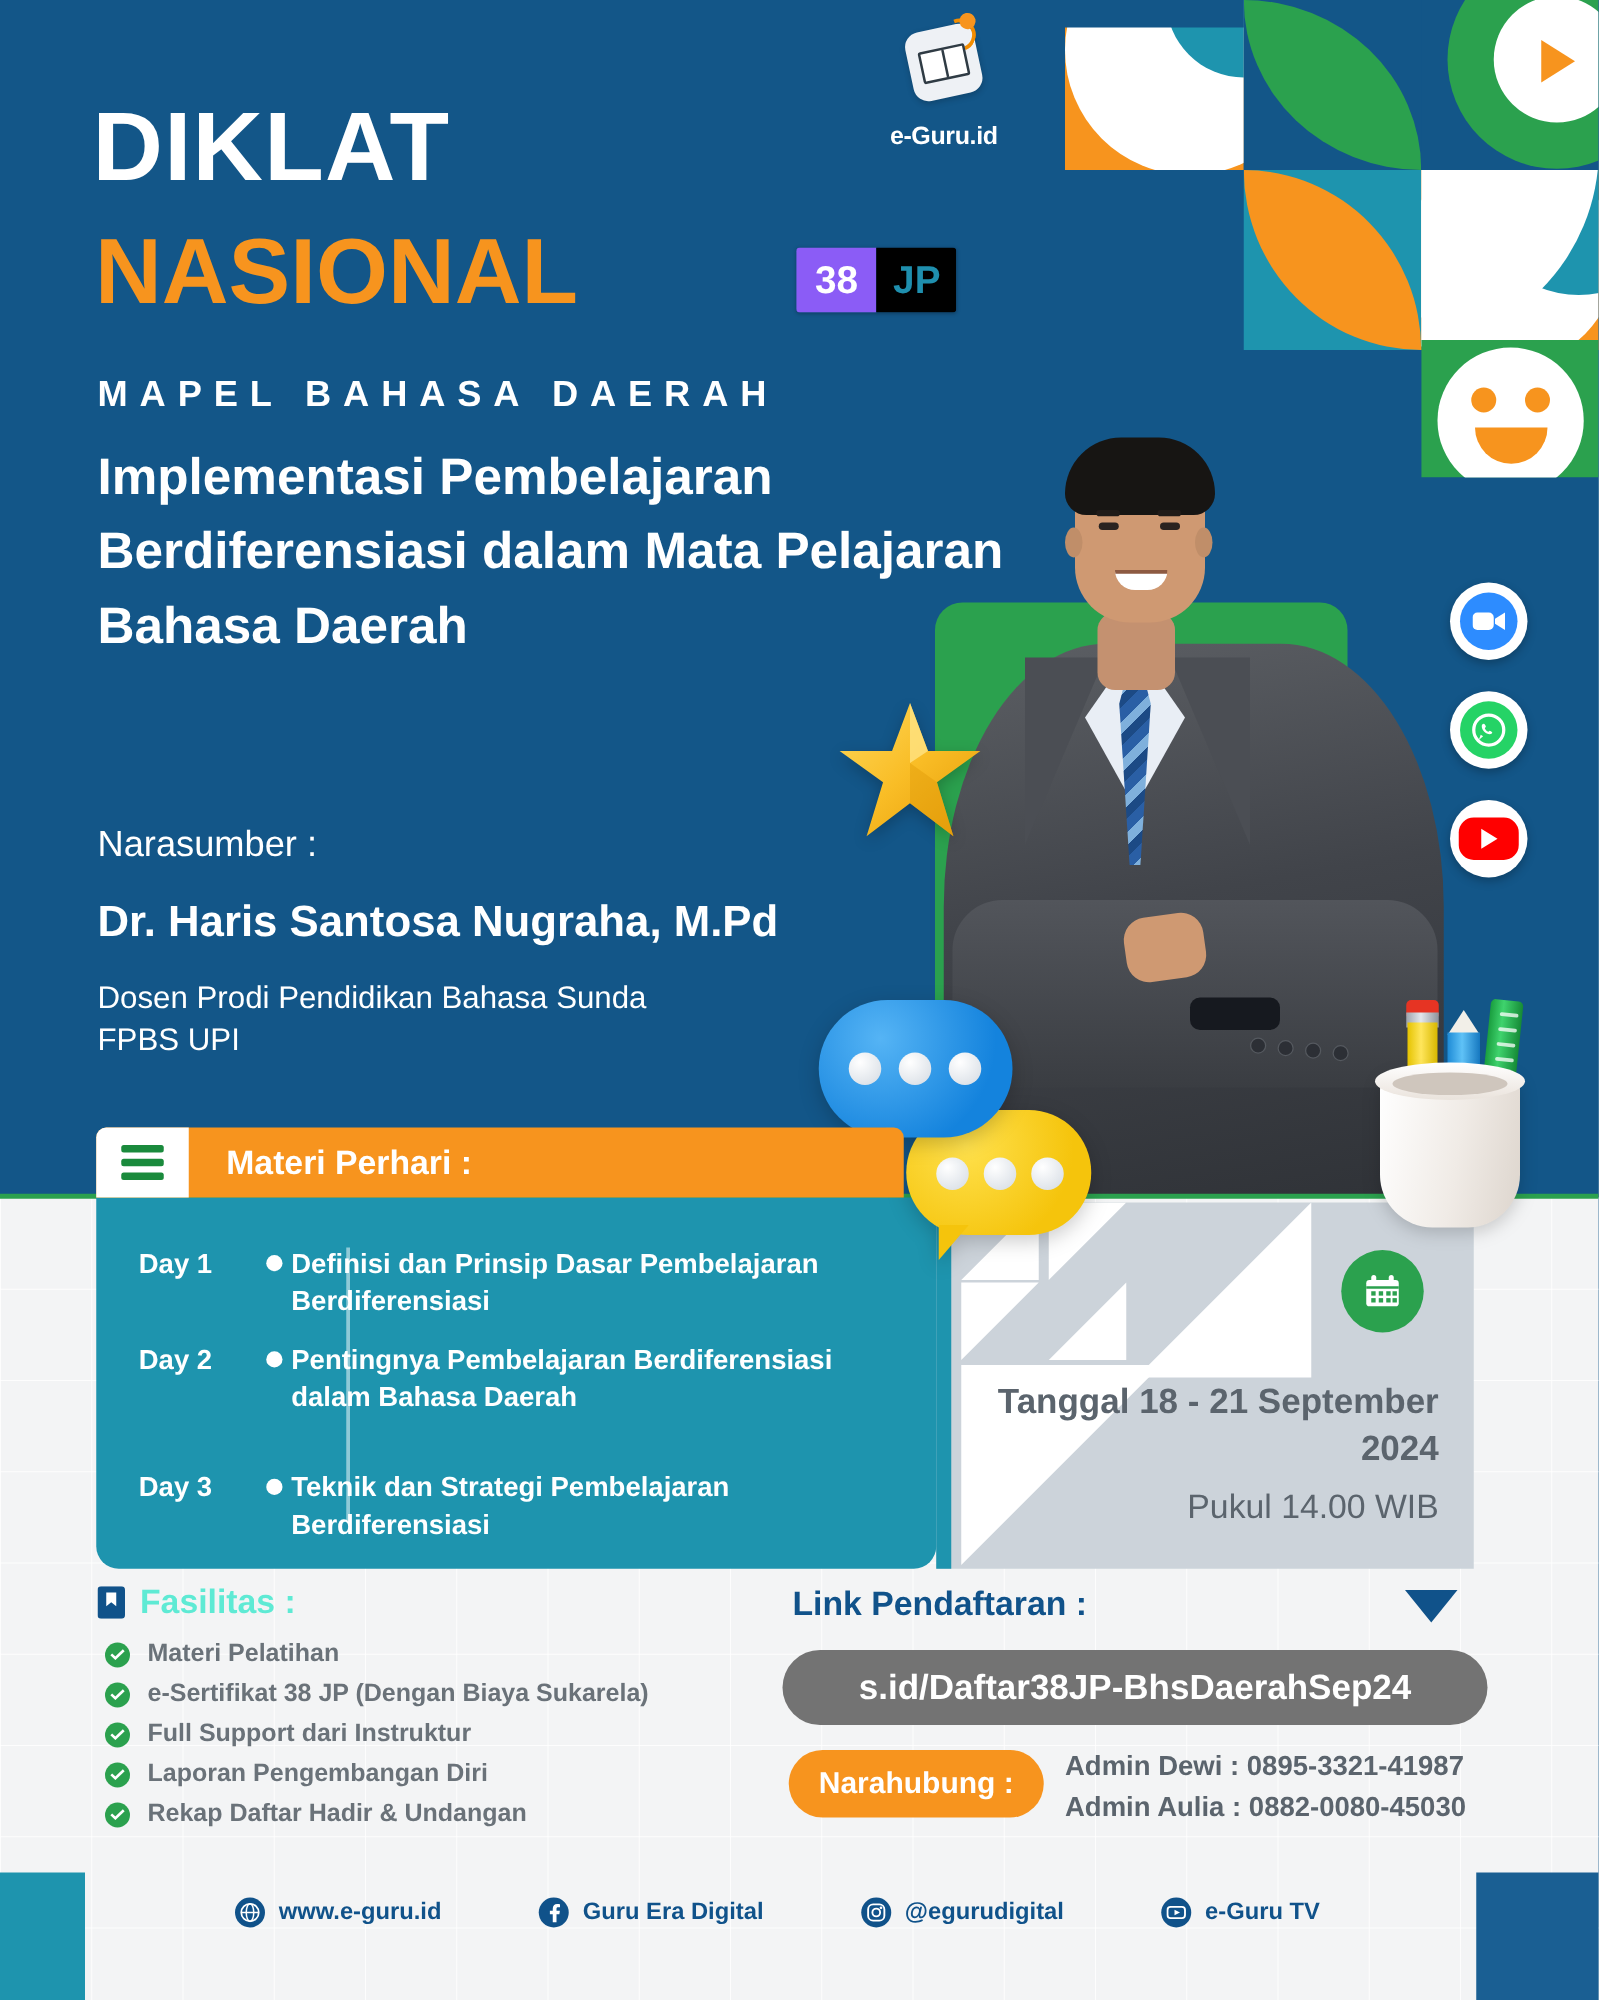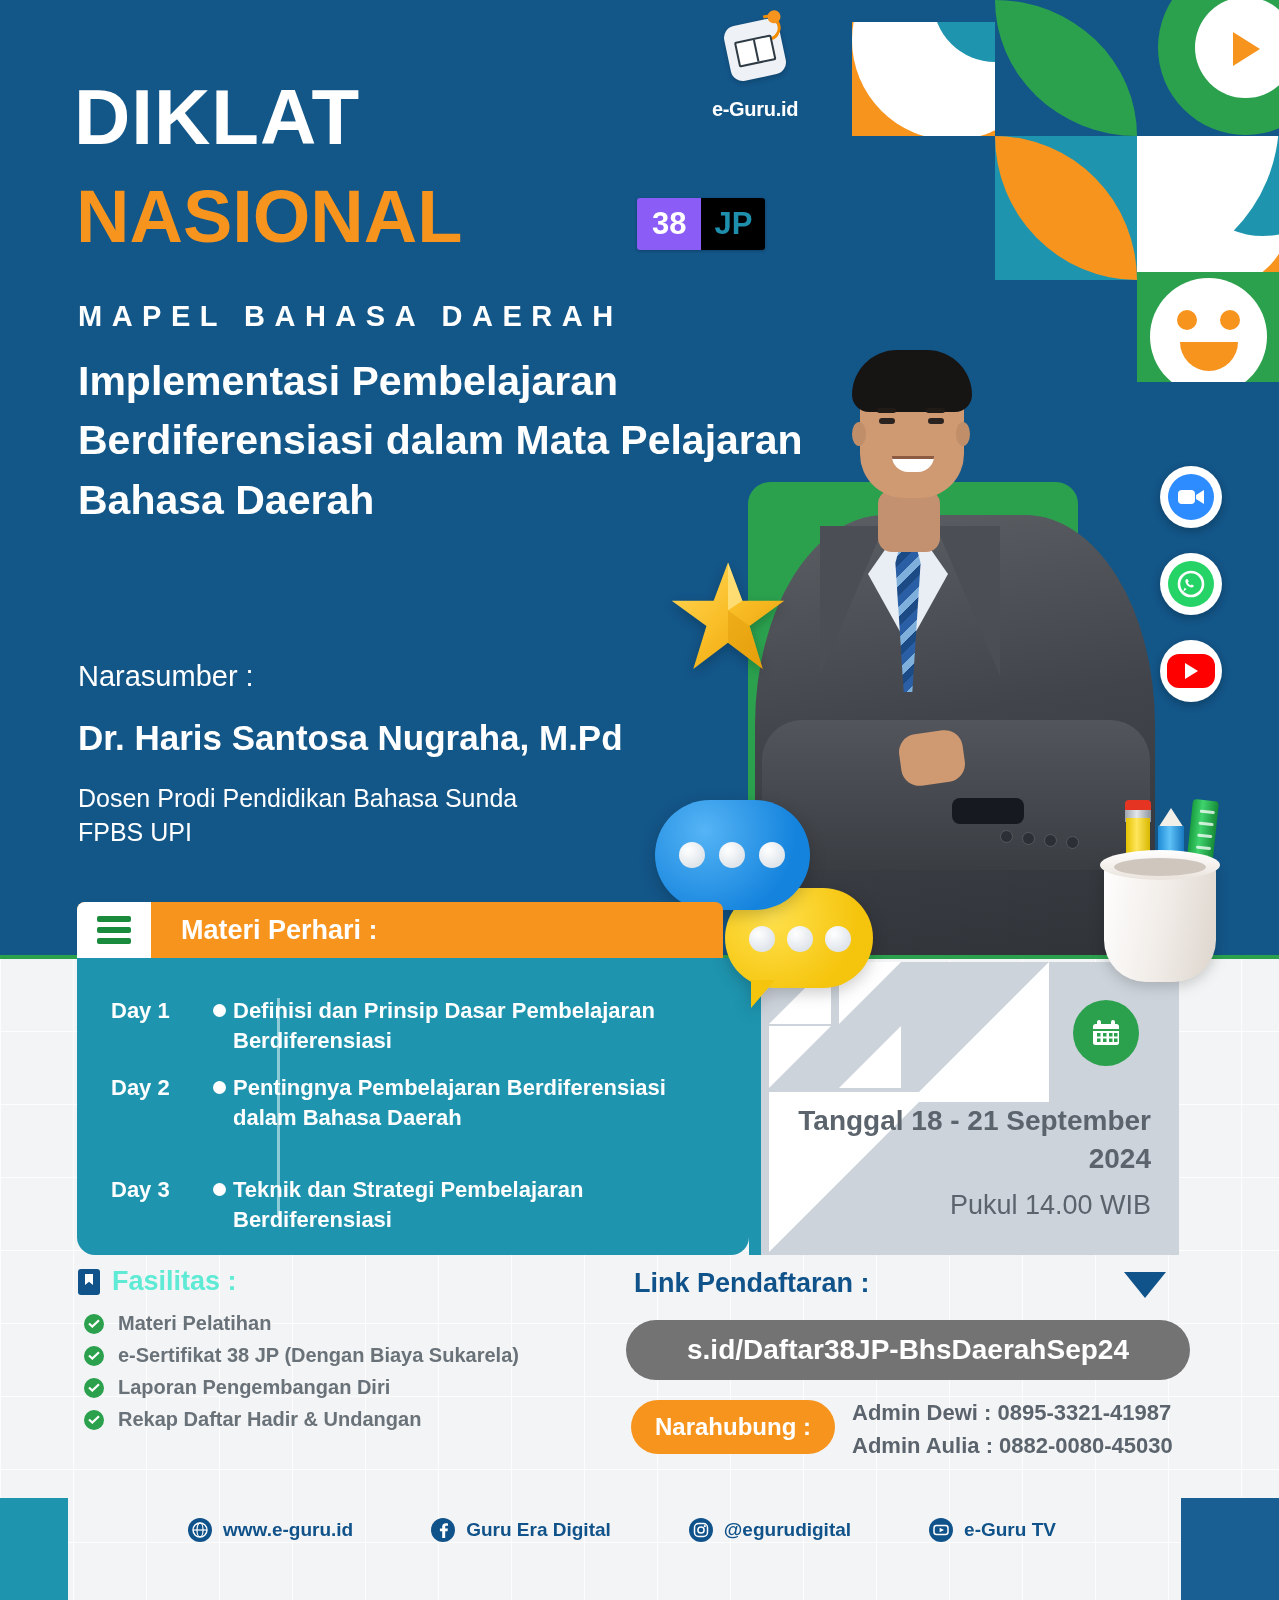--- a/index.html
+++ b/index.html
@@ -793,20 +793,28 @@
           </svg>
       </span>
       <span>e-Sertifikat 38 JP (Dengan Biaya Sukarela)</span>
     </div>
     <div class="fas-item">
       <span class="chk">
         <svg width="12" height="9" viewBox="0 0 12 9">
             <polyline points="1,4.5 4.3,7.6 11,1.2" fill="none" stroke="#fff" stroke-width="2.1"></polyline>
           </svg>
       </span>
+      <span>Full Support dari Instruktur</span>
+    </div>
+    <div class="fas-item">
+      <span class="chk">
+        <svg width="12" height="9" viewBox="0 0 12 9">
+            <polyline points="1,4.5 4.3,7.6 11,1.2" fill="none" stroke="#fff" stroke-width="2.1"></polyline>
+          </svg>
+      </span>
       <span>Laporan Pengembangan Diri</span>
     </div>
     <div class="fas-item">
       <span class="chk">
         <svg width="12" height="9" viewBox="0 0 12 9">
             <polyline points="1,4.5 4.3,7.6 11,1.2" fill="none" stroke="#fff" stroke-width="2.1"></polyline>
           </svg>
       </span>
       <span>Rekap Daftar Hadir &amp; Undangan</span>
     </div>

